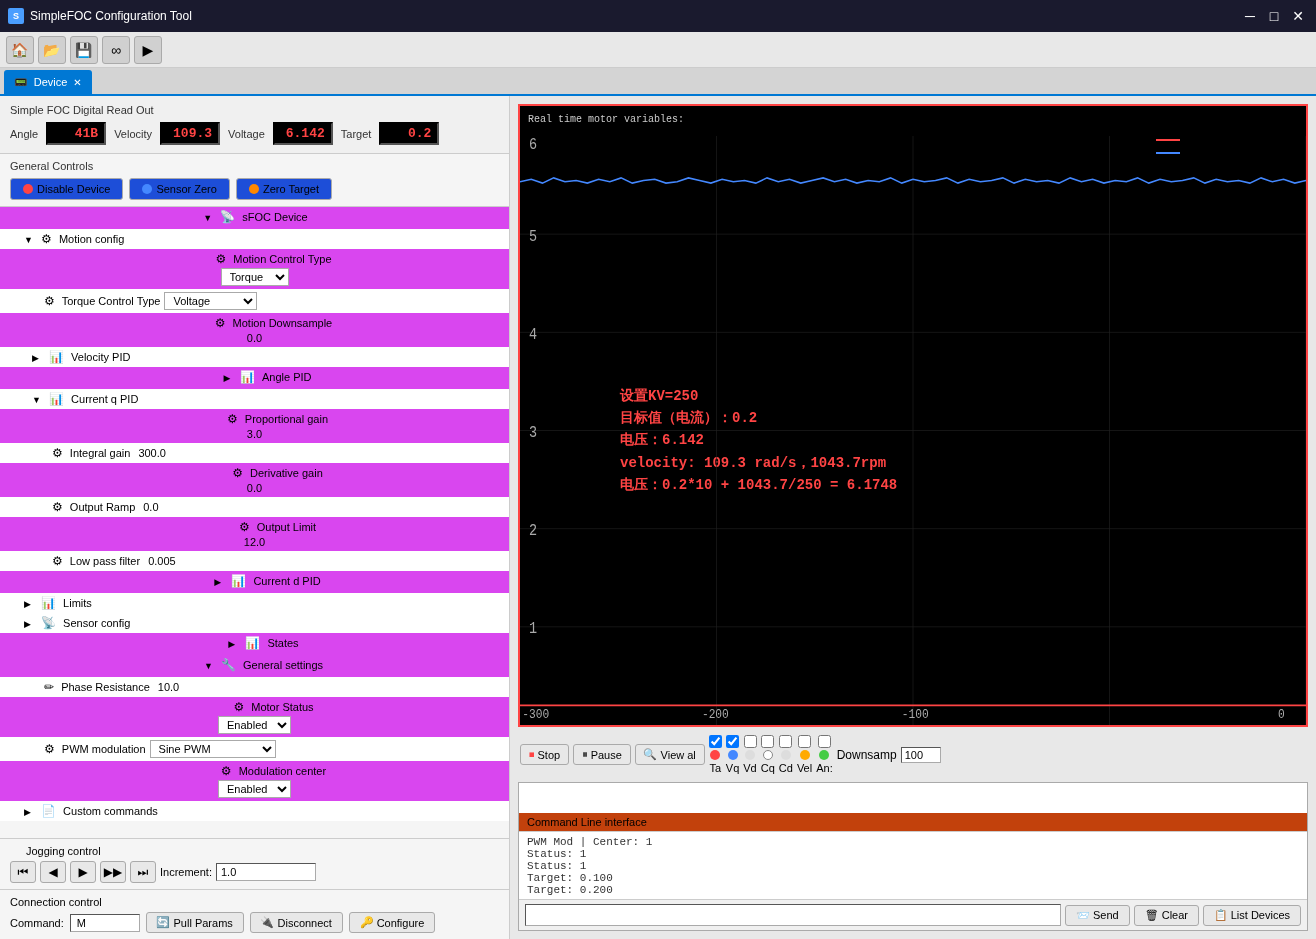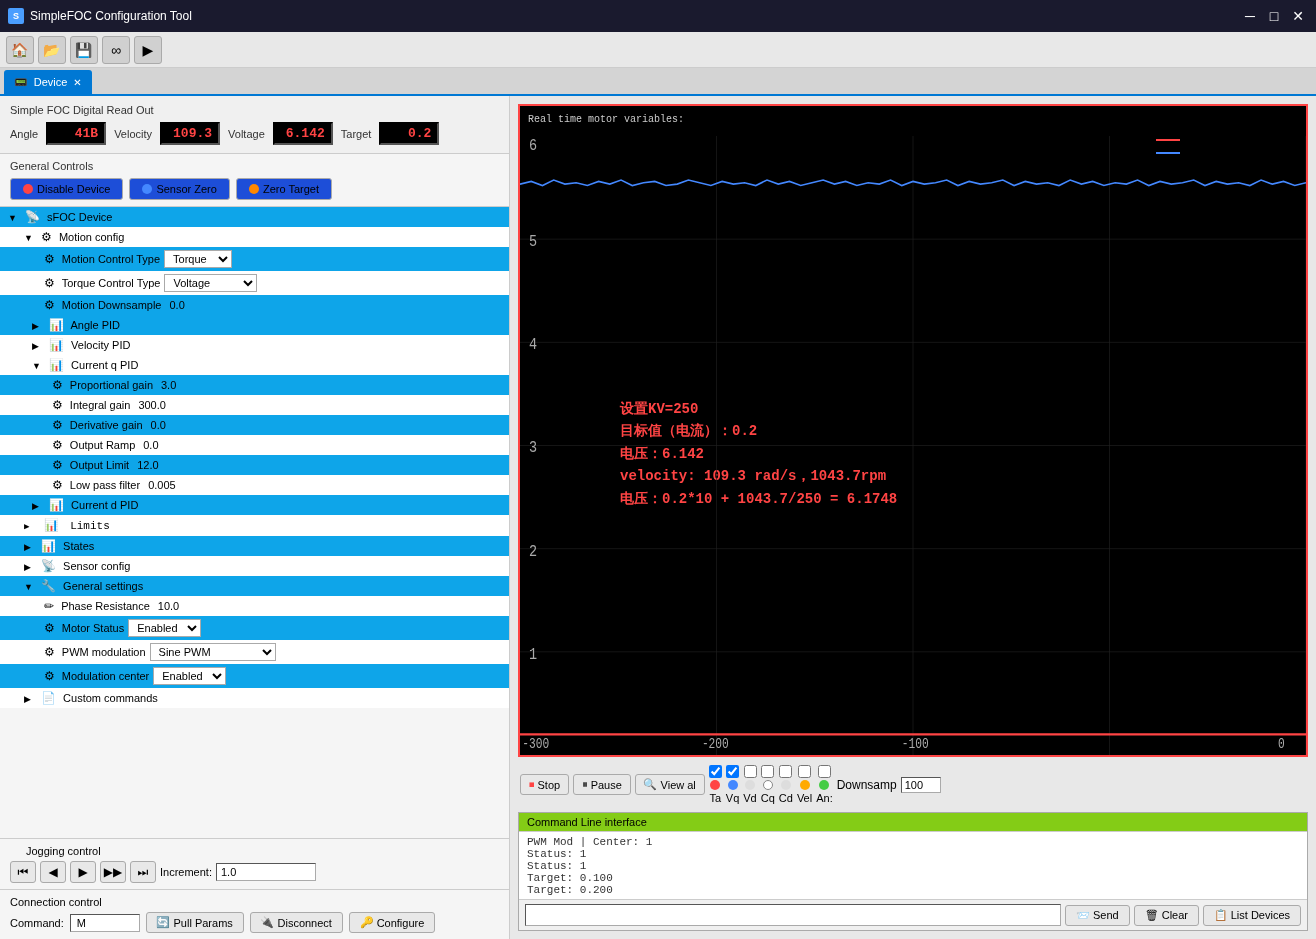--- a/index.html
+++ b/index.html
@@ -91,33 +91,33 @@
     
     .chart-controls { display: flex; align-items: center; gap: 4px; flex-wrap: wrap; background: #e8e8e8; padding: 2px; }
     .chart-btn { padding: 3px 8px; border: 1px solid #aaa; border-radius: 3px; cursor: pointer; font-size: 11px; display: flex; align-items: center; gap: 3px; background: #e8e8e8; }
     .chart-checkbox-label { display: flex; align-items: center; gap: 2px; font-size: 11px; cursor: pointer; flex-direction: column; }
     .chart-checkbox { margin: 0; }
     .color-dot { width: 10px; height: 10px; border-radius: 50%; display: inline-block; }
     .downsample-input { width: 40px; border: 1px inset #aaa; background: white; padding: 1px 3px; font-size: 11px; }
 
     
     .command-line { border: 1px solid #aaa; background: white; }
-    .command-title { background: #84cc16; padding: 3px 8px; font-size: 11px; border-bottom: 1px solid #ccc; }
+    .command-title { background: #c2410c; padding: 3px 8px; font-size: 11px; border-bottom: 1px solid #ccc; margin-top: 30px; }
     .command-output { height: 68px; overflow-y: auto; padding: 4px 8px; font-family: 'Courier New', monospace; font-size: 11px; background: white; border-bottom: 1px solid #ccc; color: #333; }
     .command-input-row { display: flex; align-items: center; gap: 4px; padding: 4px 6px; background: #f0f0f0; }
     .command-text-input { flex: 1; border: 1px inset #aaa; background: white; padding: 2px 4px; font-size: 11px; height: 22px; }
     .send-btn { padding: 3px 10px; border: 1px solid #aaa; border-radius: 3px; cursor: pointer; font-size: 11px; display: flex; align-items: center; gap: 3px; background: #e8e8e8; }
 
     
     .tree-panel::-webkit-scrollbar { width: 12px; }
     .tree-panel::-webkit-scrollbar-track { background: #f0f0f0; }
     .tree-panel::-webkit-scrollbar-thumb { background: #aaa; border-radius: 3px; }
 
     .row-highlight { background: #fff; }
-    .row-alt { background: #0ea5e9; }
+    .row-alt { background: #d946ef; flex-direction: column; }
 
     .tree-table { width: 100%; border-collapse: collapse; }
     .tree-table td { padding: 1px 2px; vertical-align: middle; }
 
     select option { font-size: 11px; }
   </style>
 </head>
 <body>
 
 <div class="title-bar">
@@ -237,40 +237,40 @@
           <tr class="tree-item row-alt">
             <td style="padding-left:40px;">
               <span class="tree-icon">⚙</span>
               <span>Motion Downsample</span>
             </td>
             <td>
               <span class="tree-input-val">0.0</span>
             </td>
           </tr>
 
+          <tr class="tree-item row-highlight">
+            <td style="padding-left:28px;">
+              <span class="tree-arrow">▶</span>
+              <span class="tree-icon">📊</span>
+              <span>Velocity PID</span>
+            </td>
+            <td></td>
+          </tr>
+
           <tr class="tree-item row-alt">
             <td style="padding-left:28px;">
               <span class="tree-arrow">▶</span>
               <span class="tree-icon">📊</span>
               <span>Angle PID</span>
             </td>
             <td></td>
           </tr>
 
           <tr class="tree-item row-highlight">
             <td style="padding-left:28px;">
-              <span class="tree-arrow">▶</span>
-              <span class="tree-icon">📊</span>
-              <span>Velocity PID</span>
-            </td>
-            <td></td>
-          </tr>
-
-          <tr class="tree-item row-highlight">
-            <td style="padding-left:28px;">
               <span class="tree-arrow">▼</span>
               <span class="tree-icon">📊</span>
               <span>Current q PID</span>
             </td>
             <td></td>
           </tr>
 
           <tr class="tree-item row-alt">
             <td style="padding-left:48px;">
               <span class="tree-icon">⚙</span>
@@ -334,42 +334,42 @@
           <tr class="tree-item row-alt">
             <td style="padding-left:28px;">
               <span class="tree-arrow">▶</span>
               <span class="tree-icon">📊</span>
               <span>Current d PID</span>
             </td>
             <td></td>
           </tr>
 
           <tr class="tree-item row-highlight">
-            <td style="padding-left:20px;font-family:Liberation Mono, monospace;">
+            <td style="padding-left:20px;">
               <span class="tree-arrow">▶</span>
               <span class="tree-icon">📊</span>
               <span>Limits</span>
+            </td>
+            <td></td>
+          </tr>
+
+          <tr class="tree-item row-highlight">
+            <td style="padding-left:20px;">
+              <span class="tree-arrow">▶</span>
+              <span class="tree-icon">📡</span>
+              <span>Sensor config</span>
             </td>
             <td></td>
           </tr>
 
           <tr class="tree-item row-alt">
             <td style="padding-left:20px;">
               <span class="tree-arrow">▶</span>
               <span class="tree-icon">📊</span>
               <span>States</span>
-            </td>
-            <td></td>
-          </tr>
-
-          <tr class="tree-item row-highlight">
-            <td style="padding-left:20px;">
-              <span class="tree-arrow">▶</span>
-              <span class="tree-icon">📡</span>
-              <span>Sensor config</span>
             </td>
             <td></td>
           </tr>
 
           <tr class="tree-item row-alt">
             <td style="padding-left:20px;">
               <span class="tree-arrow">▼</span>
               <span class="tree-icon">🔧</span>
               <span>General settings</span>
             </td>

